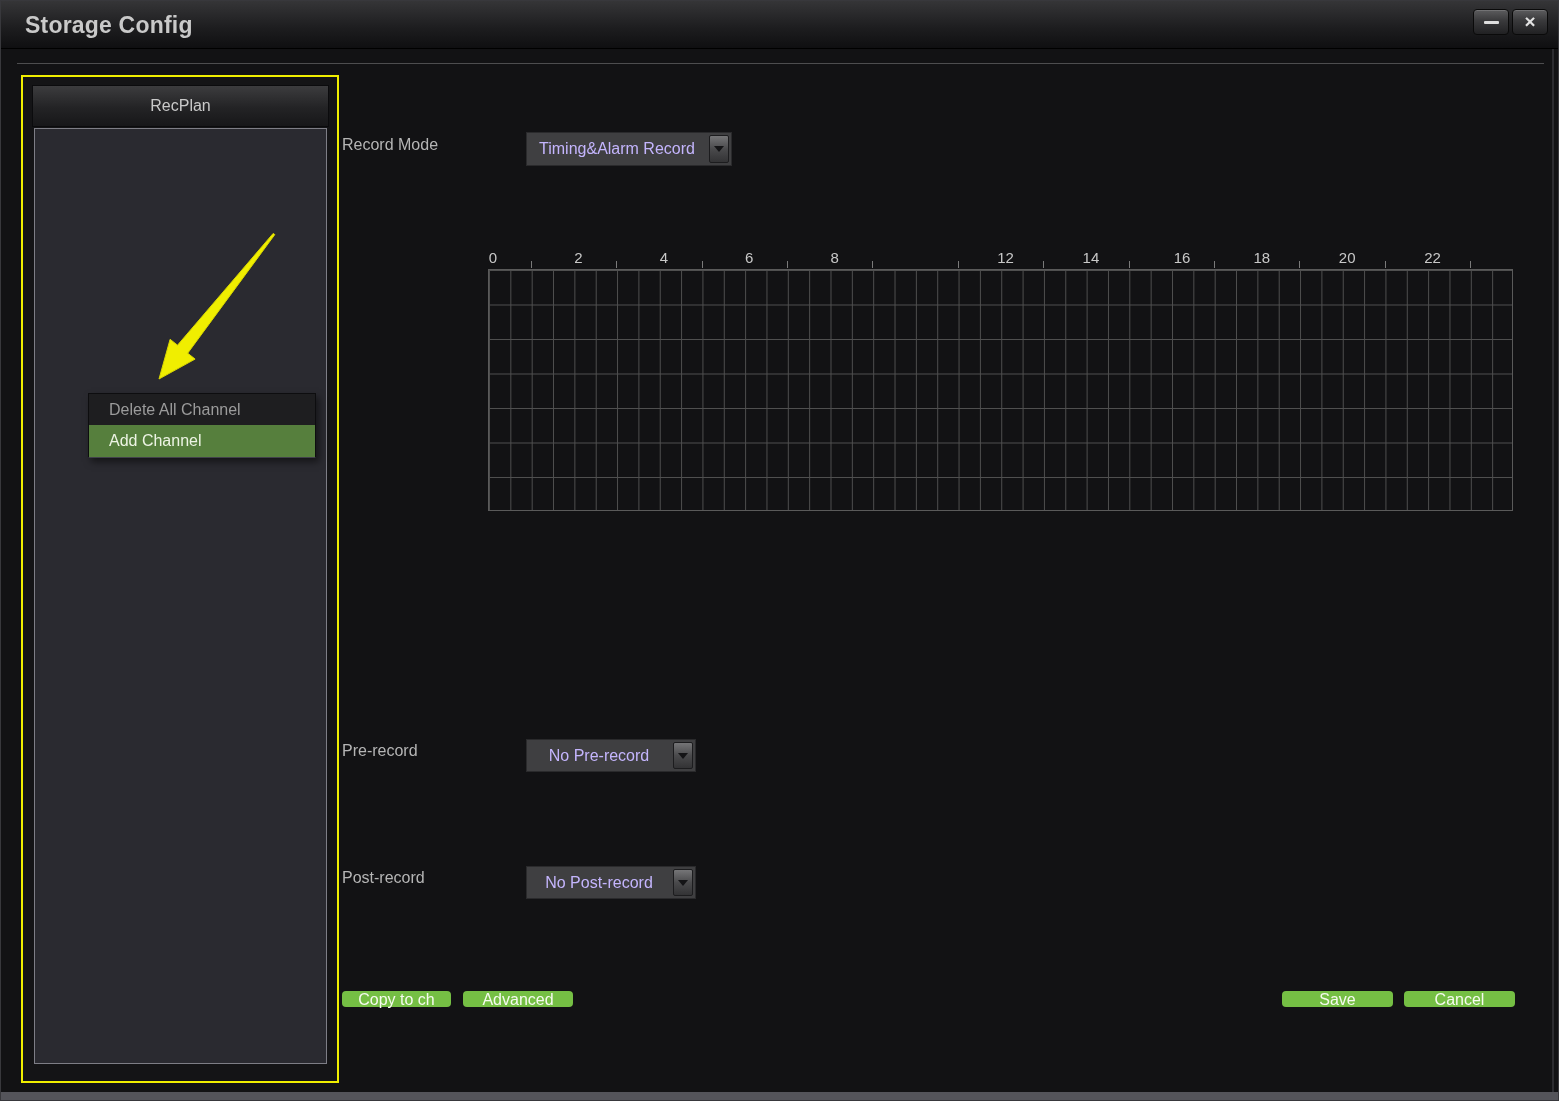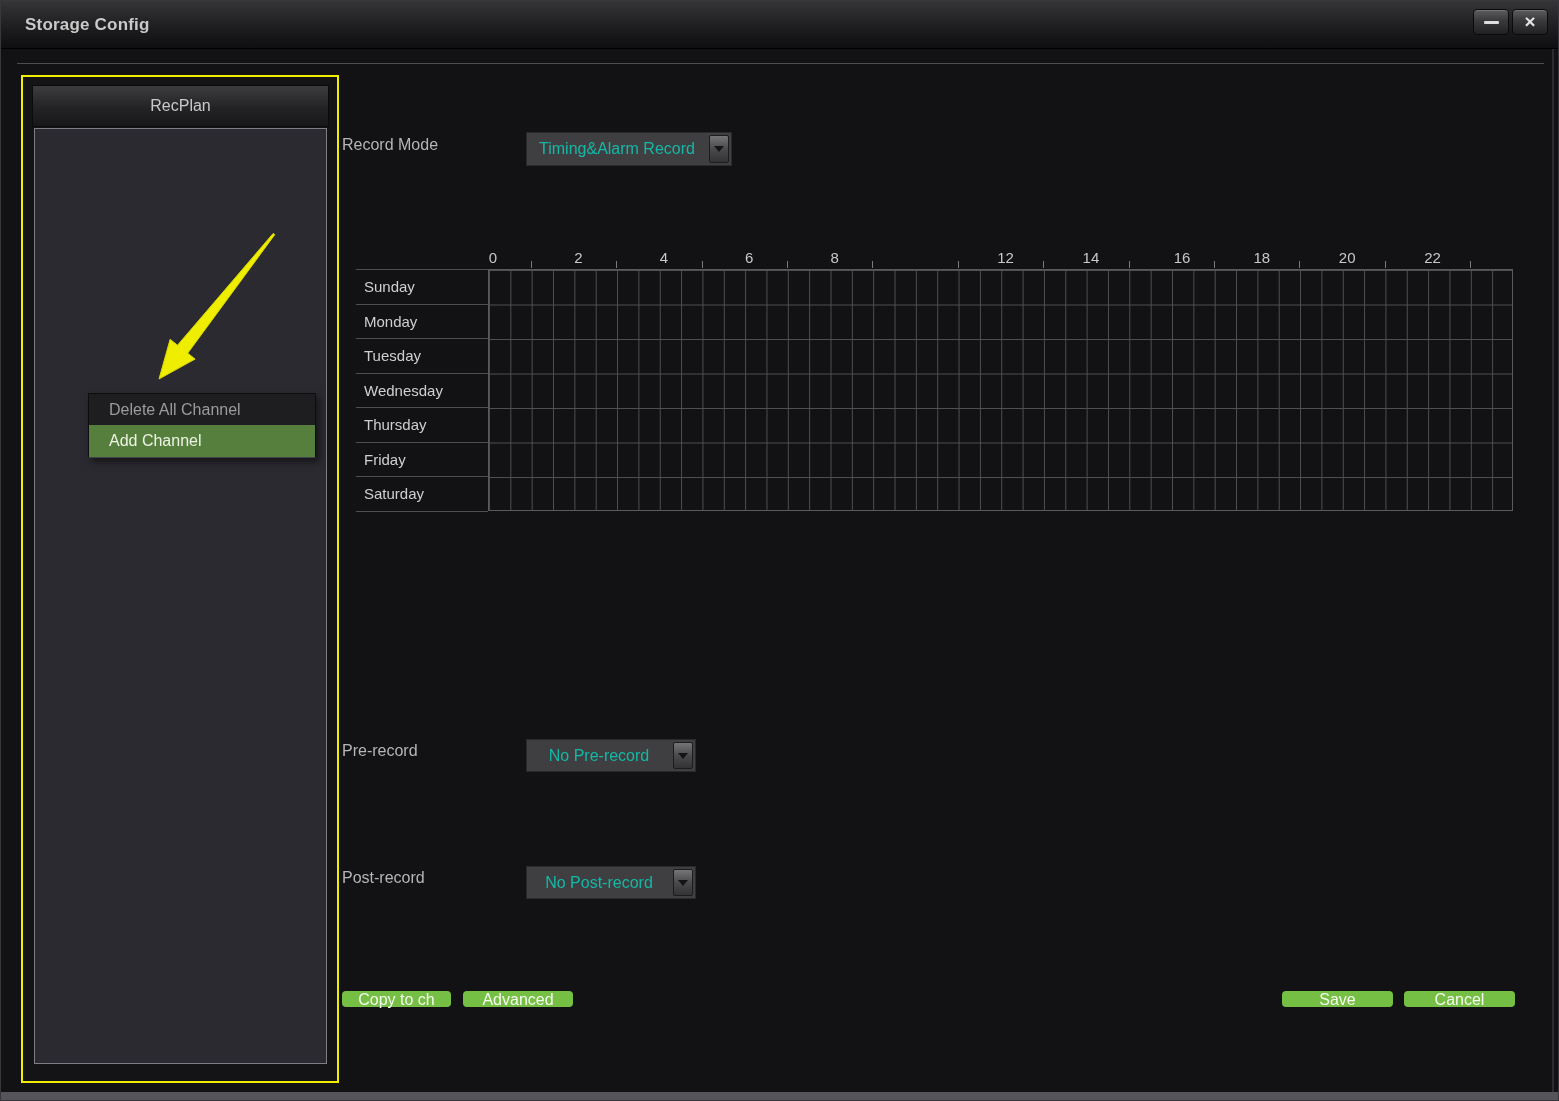--- a/index.html
+++ b/index.html
@@ -14,21 +14,21 @@
   }
 
   
   .titlebar {
     position:absolute; left:0; top:0; width:100%; height:48px;
     background:linear-gradient(#353537, #1c1c1e 60%, #0f0f11);
     border-bottom:1px solid #000;
   }
   .titlebar-title {
     position:absolute; left:24px; top:0; height:48px; line-height:48px;
-    font-size:17px; font-weight:bold; color:#c9c9c9; letter-spacing:.2px;
+    font-size:23px; font-weight:bold; color:#c9c9c9; letter-spacing:.2px;
   }
   .winbtn {
     position:absolute; top:8px; width:36px; height:26px;
     background:linear-gradient(#5c5c5e, #39393b 45%, #212123);
     border:1px solid #0a0a0a; border-radius:4px;
     display:flex; align-items:center; justify-content:center;
     box-shadow:inset 0 1px 0 rgba(255,255,255,.15);
     cursor:pointer;
   }
   .winbtn.minimize { left:1472px; }
@@ -80,21 +80,21 @@
     position:absolute; left:0; top:0; width:1559px; height:1101px;
     pointer-events:none; z-index:6;
   }
 
   
   .field-label {
     position:absolute; font-size:16px; color:#b5b5b5;
   }
   .dropdown {
     position:absolute; background:#3f3f41; border:1px solid #2a2a2c;
-    color:#14b8a6; font-size:16px; cursor:pointer;
+    color:#c4b5fd; font-size:16px; cursor:pointer;
   }
   .dropdown .dd-text {
     position:absolute; left:0; right:24px; top:0; bottom:0;
     display:flex; align-items:center; justify-content:center;
     white-space:nowrap;
   }
   .dd-arrow-btn {
     position:absolute; right:2px; top:2px; bottom:2px; width:20px;
     background:linear-gradient(#757577, #4a4a4c 50%, #333335);
     border:1px solid #1c1c1e; border-radius:2px;
@@ -209,29 +209,20 @@
         <span class="hour-tick" style="left: 772.627px;"></span>
         <span class="hour-label" style="left: 826px; text-align: center;">16</span>
         <span class="hour-tick" style="left: 858.044px;"></span>
         <span class="hour-label" style="left: 905.753px;">18</span>
         <span class="hour-tick" style="left: 943.462px;"></span>
         <span class="hour-label" style="left: 991.17px;">20</span>
         <span class="hour-tick" style="left: 1028.88px;"></span>
         <span class="hour-label" style="left: 1076.59px;">22</span>
         <span class="hour-tick" style="left: 1114.3px;"></span>
       </div>
-    <div class="day-col" id="day-col">
-        <div class="day-row">Sunday</div>
-        <div class="day-row">Monday</div>
-        <div class="day-row">Tuesday</div>
-        <div class="day-row">Wednesday</div>
-        <div class="day-row">Thursday</div>
-        <div class="day-row">Friday</div>
-        <div class="day-row">Saturday</div>
-      </div>
     <div class="grid-area"></div>
   </div>
 
   <div class="field-label" style="left:341px; top:741px;">Pre-record</div>
   <div class="dropdown" style="left:525px; top:738px; width:170px; height:33px;">
     <span class="dd-text">No Pre-record</span>
     <span class="dd-arrow-btn">
       <span class="dd-arrow-glyph"></span>
     </span>
   </div>

